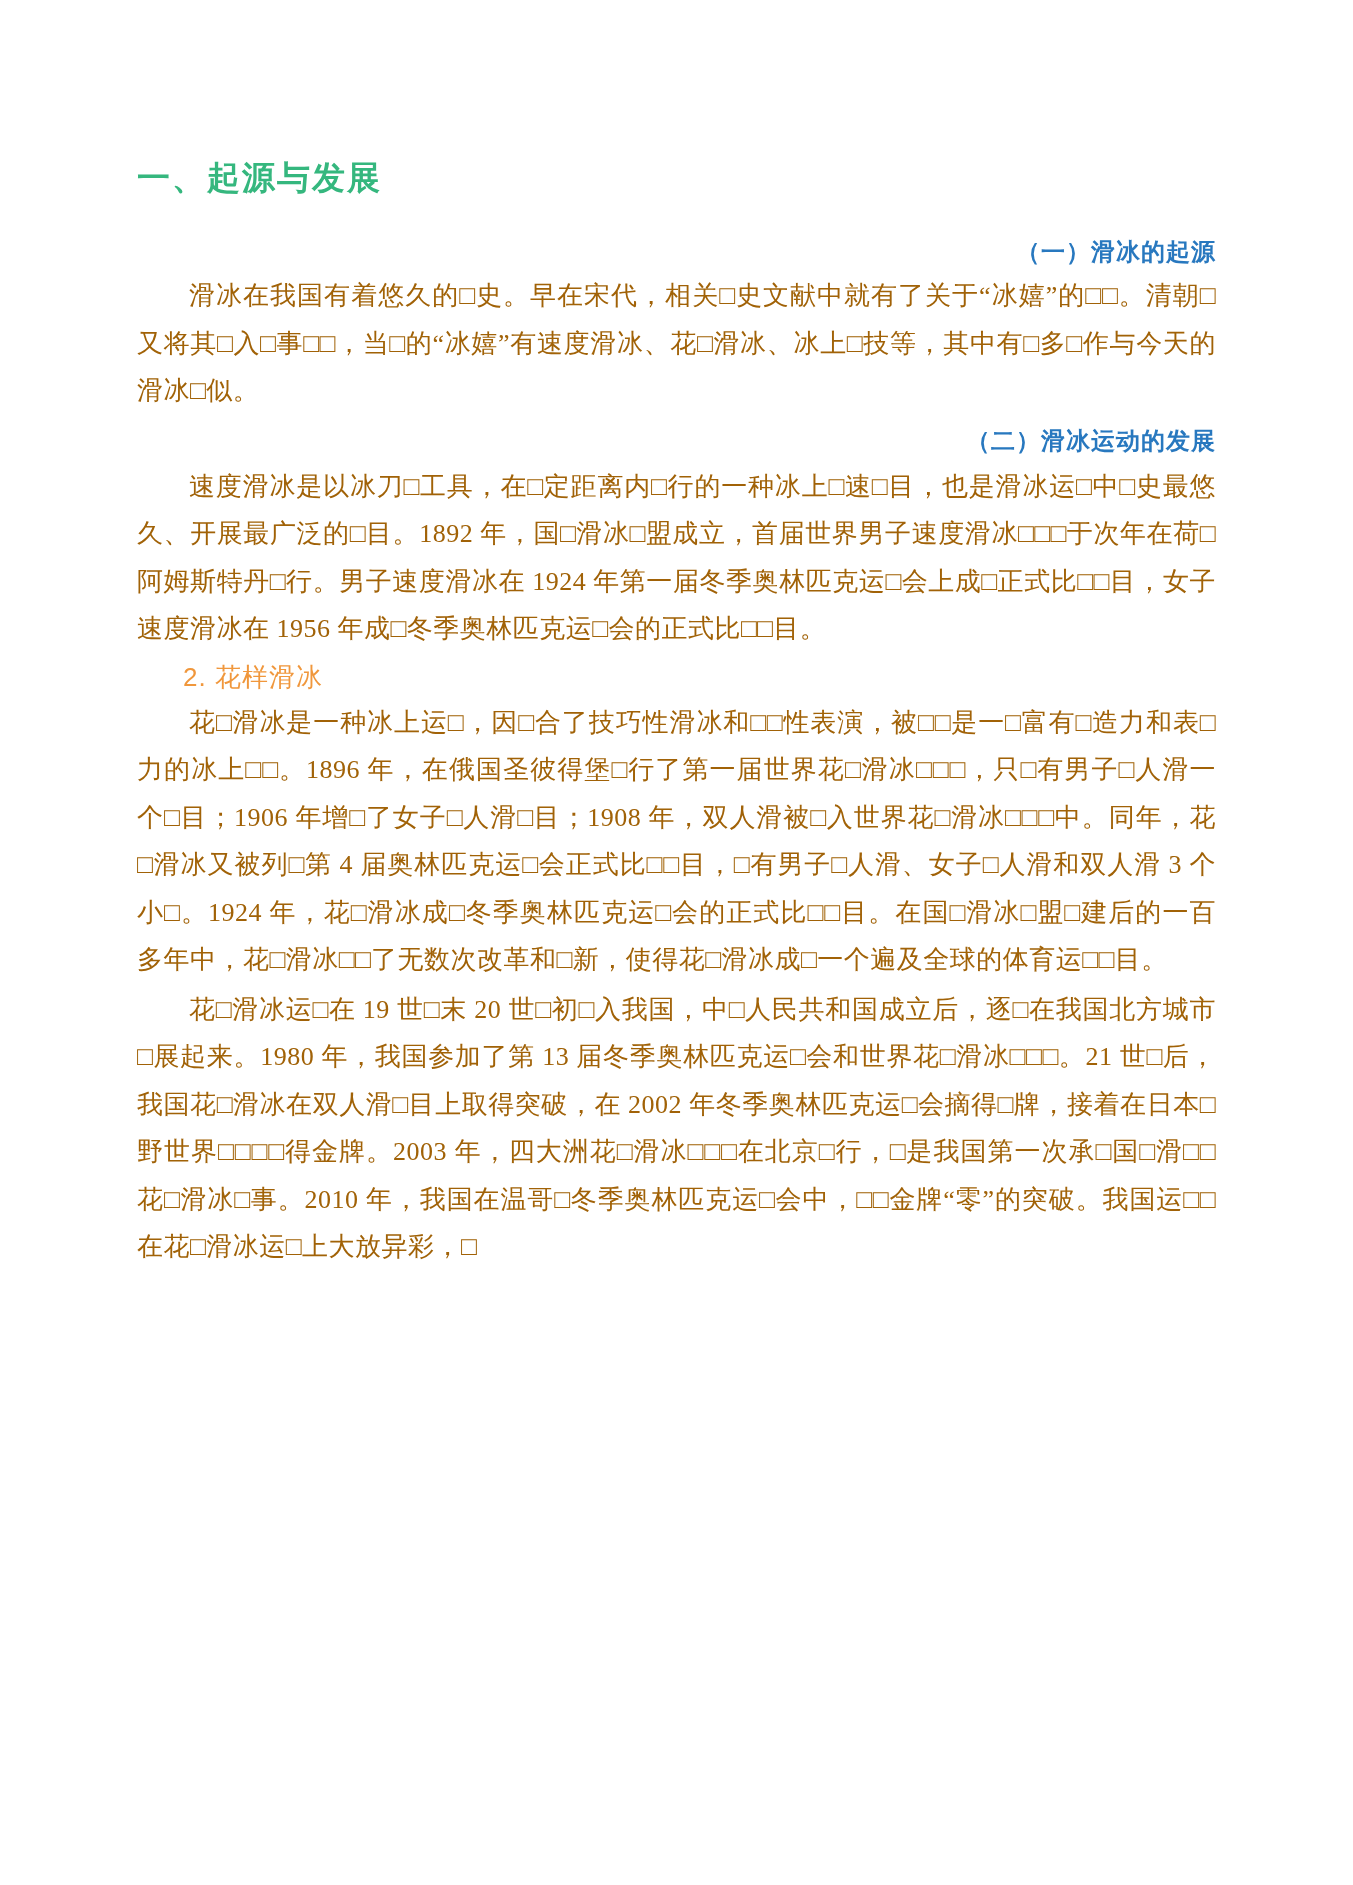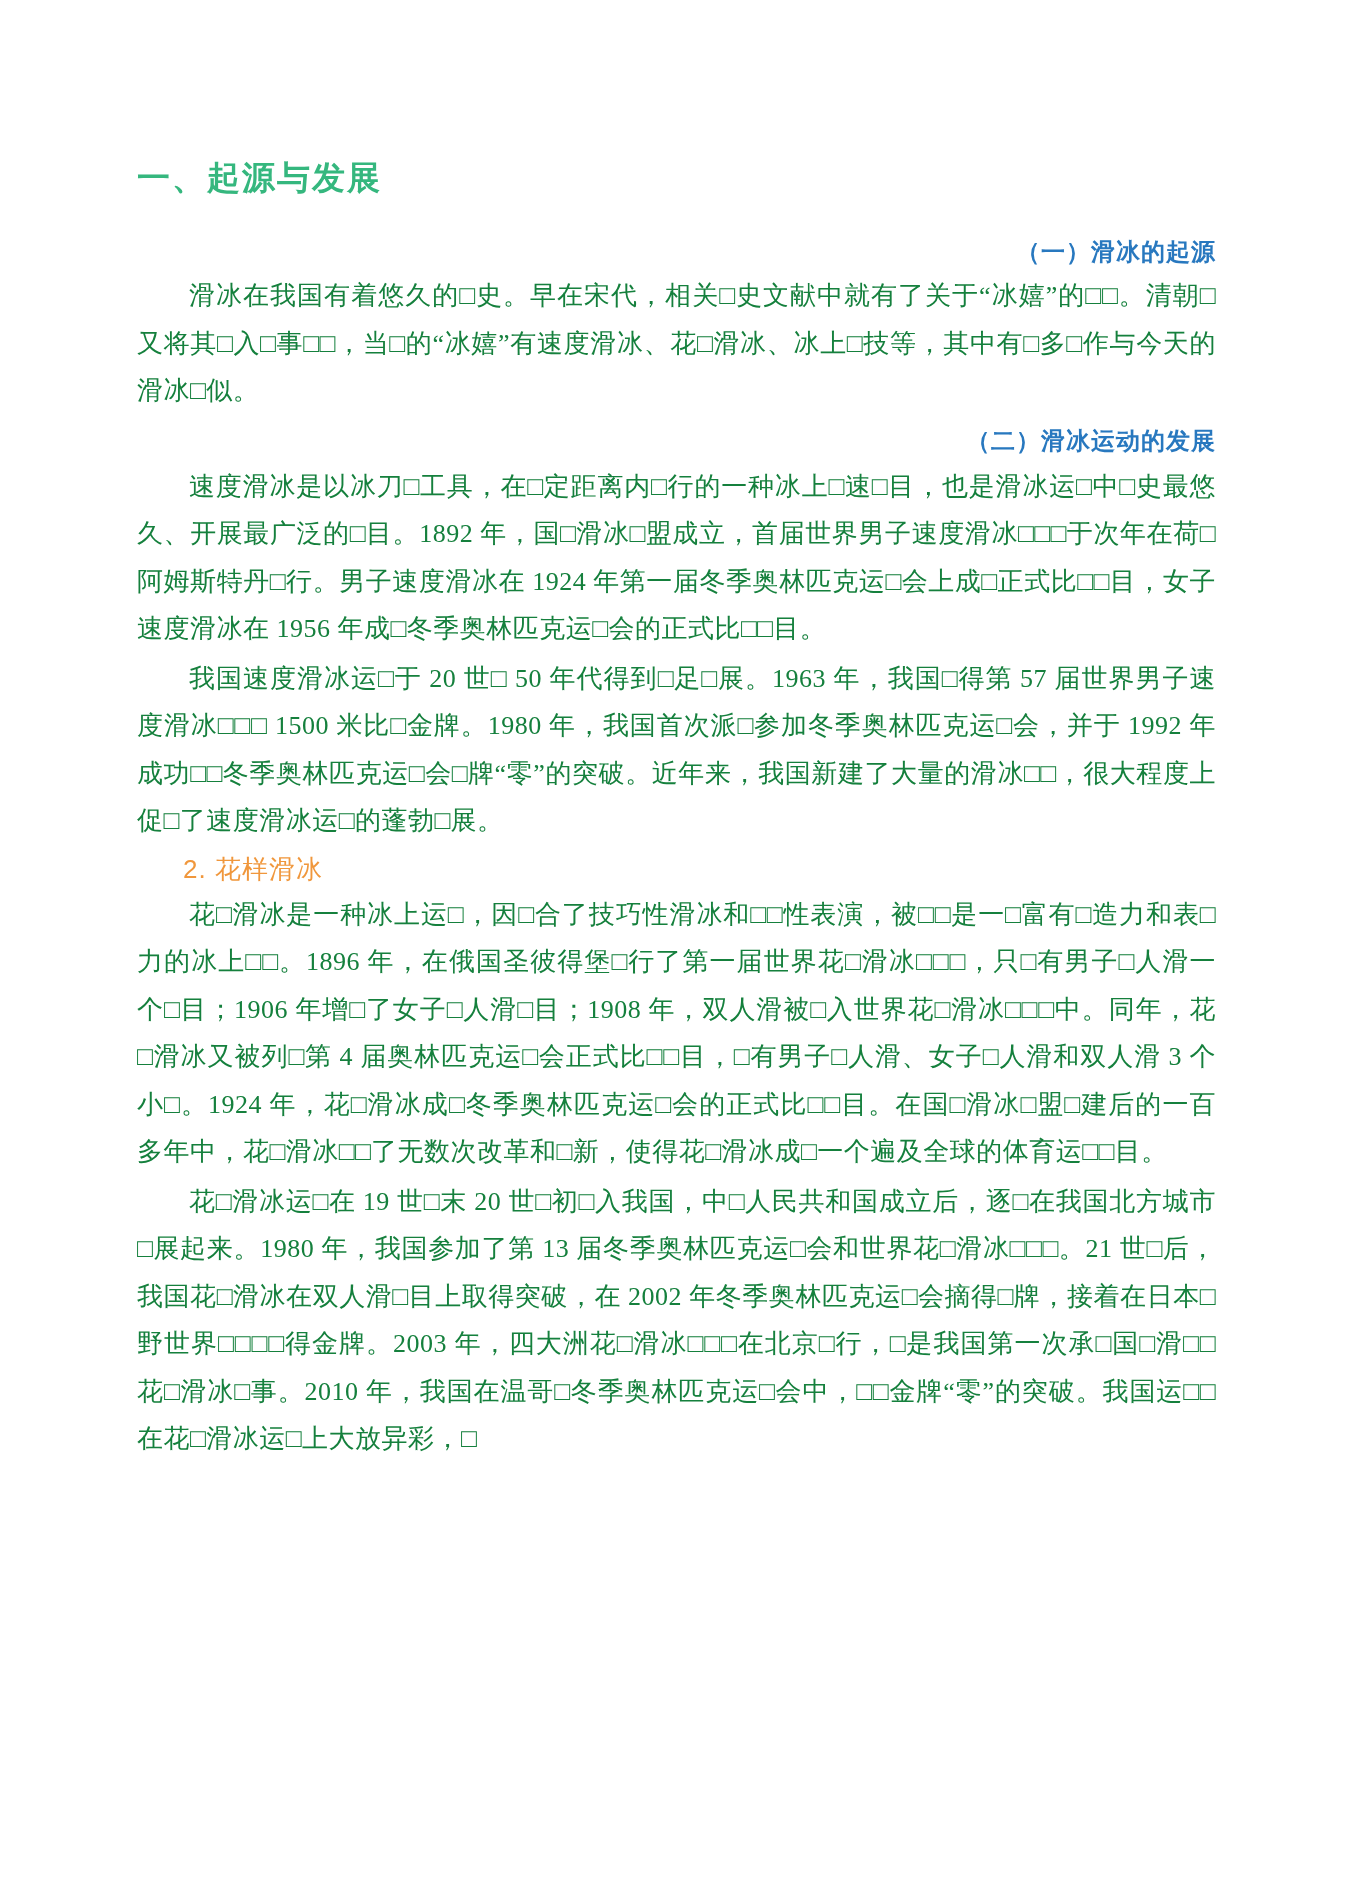--- a/index.html
+++ b/index.html
@@ -41,21 +41,21 @@
     line-height: 40px;
     font-weight: normal;
     color: #f0973c;
     margin: 4px 0 0 46px;
     letter-spacing: 1px;
   }
   .para {
     font-family: "Liberation Serif", "DejaVu Serif", serif;
     font-size: 26px;
     line-height: 47.5px;
-    color: #15803d;
+    color: #a16207;
     margin: 2px 0 0 0;
     text-indent: 2em;
     text-align: justify;
     letter-spacing: 0.5px;
   }
   .para.first { margin-top: 0; }
   .footer {
     position: absolute;
     top: 1686px;
     right: 70px;
@@ -96,21 +96,20 @@
     <h2 class="subsection-title">（一）滑冰的起源</h2>
 
     <p class="para first">滑冰在我国有着悠久的□史。早在宋代，相关□史文献中就有了关于“冰嬉”的□□。清朝□又将其□入□事□□，当□的“冰嬉”有速度滑冰、花□滑冰、冰上□技等，其中有□多□作与今天的滑冰□似。</p>
 
 
     <h2 class="subsection-title second">（二）滑冰运动的发展</h2>
 
 
     <p class="para">速度滑冰是以冰刀□工具，在□定距离内□行的一种冰上□速□目，也是滑冰运□中□史最悠久、开展最广泛的□目。1892 年，国□滑冰□盟成立，首届世界男子速度滑冰□□□于次年在荷□阿姆斯特丹□行。男子速度滑冰在 1924 年第一届冬季奥林匹克运□会上成□正式比□□目，女子速度滑冰在 1956 年成□冬季奥林匹克运□会的正式比□□目。</p>
 
-    <p class="para">我国速度滑冰运□于 20 世□ 50 年代得到□足□展。1963 年，我国□得第 57 届世界男子速度滑冰□□□ 1500 米比□金牌。1980 年，我国首次派□参加冬季奥林匹克运□会，并于 1992 年成功□□冬季奥林匹克运□会□牌“零”的突破。近年来，我国新建了大量的滑冰□□，很大程度上促□了速度滑冰运□的蓬勃□展。</p>
 
     <h3 class="subhead">2. 花样滑冰</h3>
 
     <p class="para">花□滑冰是一种冰上运□，因□合了技巧性滑冰和□□性表演，被□□是一□富有□造力和表□力的冰上□□。1896 年，在俄国圣彼得堡□行了第一届世界花□滑冰□□□，只□有男子□人滑一个□目；1906 年增□了女子□人滑□目；1908 年，双人滑被□入世界花□滑冰□□□中。同年，花□滑冰又被列□第 4 届奥林匹克运□会正式比□□目，□有男子□人滑、女子□人滑和双人滑 3 个小□。1924 年，花□滑冰成□冬季奥林匹克运□会的正式比□□目。在国□滑冰□盟□建后的一百多年中，花□滑冰□□了无数次改革和□新，使得花□滑冰成□一个遍及全球的体育运□□目。</p>
 
     <p class="para">花□滑冰运□在 19 世□末 20 世□初□入我国，中□人民共和国成立后，逐□在我国北方城市□展起来。1980 年，我国参加了第 13 届冬季奥林匹克运□会和世界花□滑冰□□□。21 世□后，我国花□滑冰在双人滑□目上取得突破，在 2002 年冬季奥林匹克运□会摘得□牌，接着在日本□野世界□□□□得金牌。2003 年，四大洲花□滑冰□□□在北京□行，□是我国第一次承□国□滑□□花□滑冰□事。2010 年，我国在温哥□冬季奥林匹克运□会中，□□金牌“零”的突破。我国运□□在花□滑冰运□上大放异彩，□</p>
 
   </div>
 
   <div class="footer">

